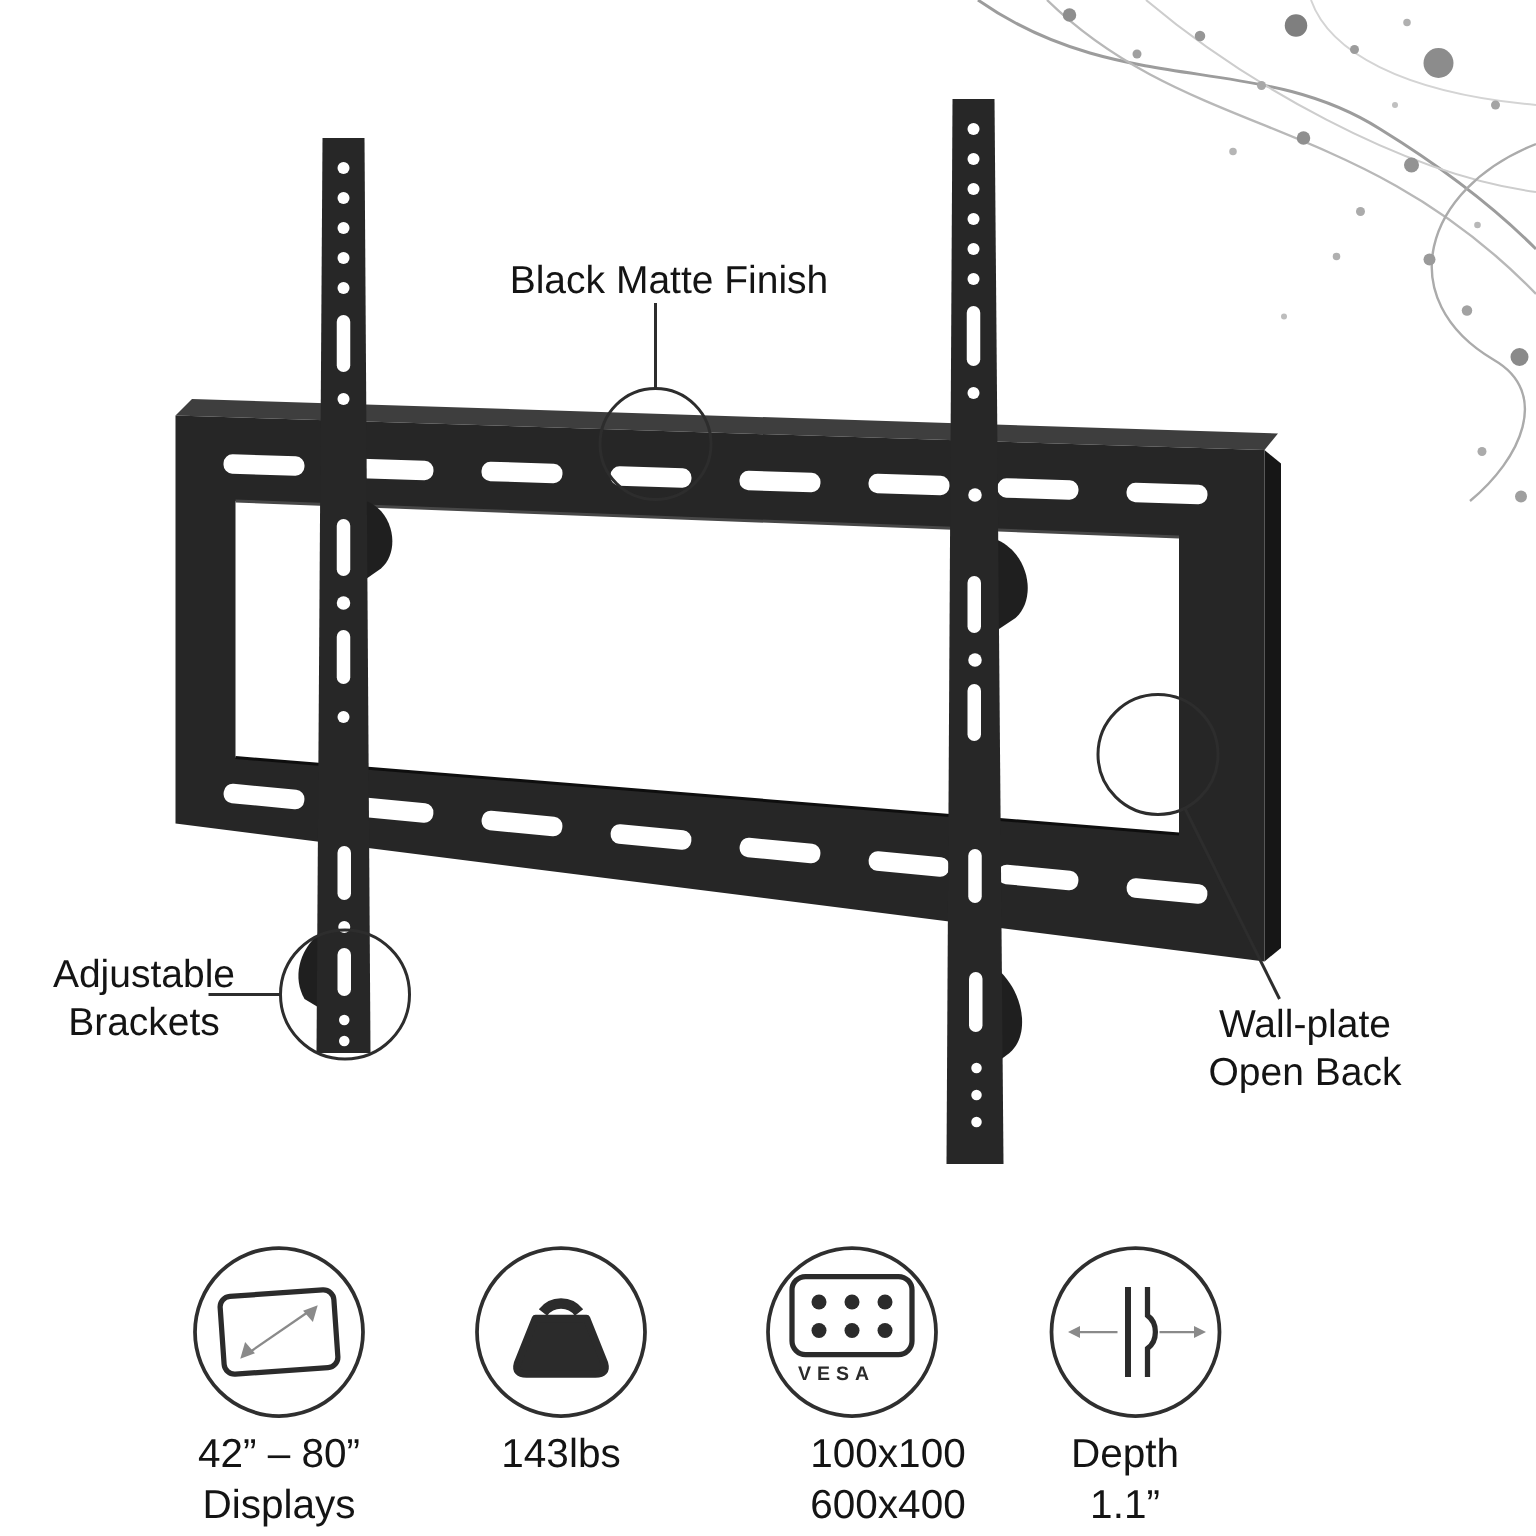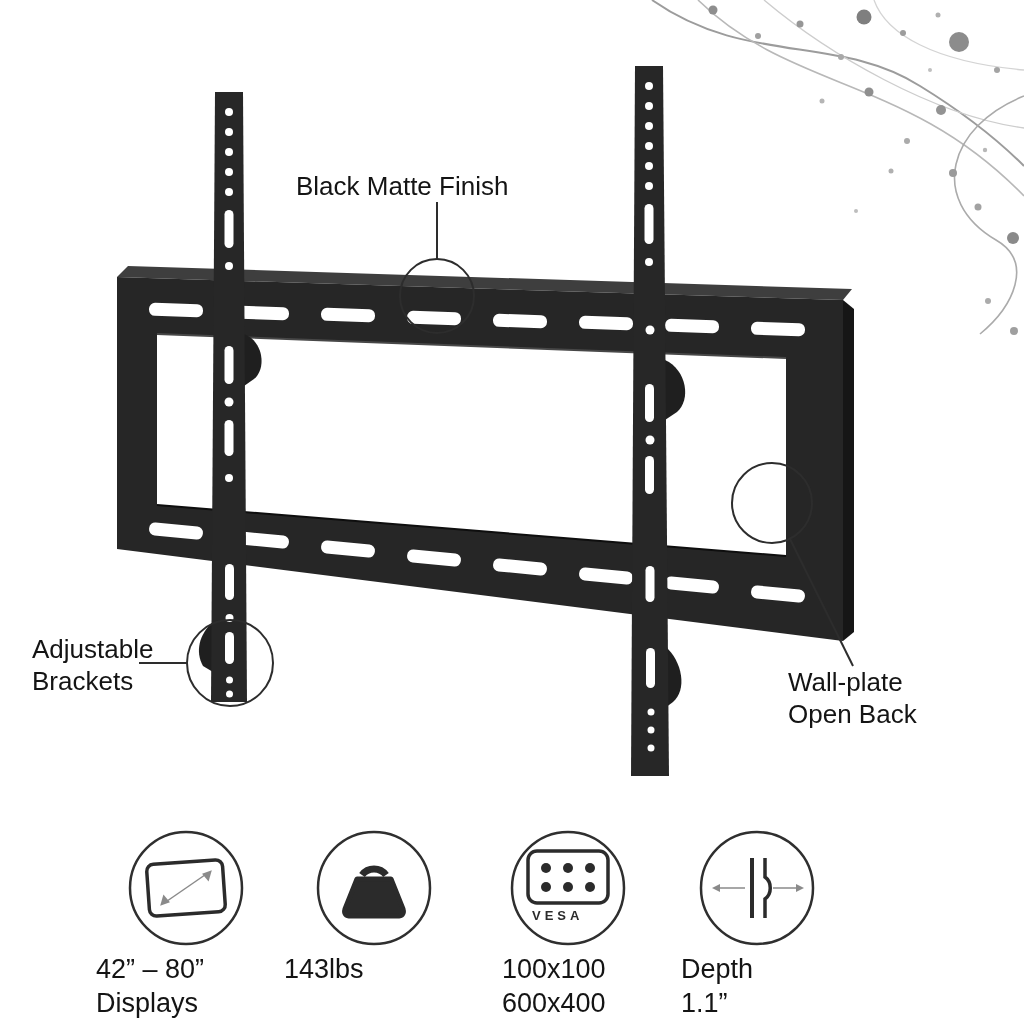--- a/index.html
+++ b/index.html
@@ -11,29 +11,30 @@
     height: 1024px;
     background: #ffffff;
     overflow: hidden;
   }
   svg.art { position: absolute; left: 0; top: 0; width: 1024px; height: 1024px; }
   .callout-label {
     position: absolute;
     font-size: 26px;
     line-height: 32px;
     color: #141414;
-    text-align: left;
+    text-align: center;
     white-space: nowrap;
   }
   .callout-label.block { white-space: normal; }
   .feature-label {
     position: absolute;
     font-size: 27px;
     line-height: 34px;
     color: #141414;
+    text-align: center;
   }
   .vesa-text {
     position: absolute;
     font-size: 13px;
     font-weight: 600;
     letter-spacing: 4px;
     padding-left: 4px;
     color: #2b2b2b;
   }
 </style>
@@ -228,18 +229,18 @@
 
   <div class="feature-label" style="left:284px; top:952px; width:180px;">
     <div>143lbs</div>
   </div>
 
   <div class="feature-label" style="left:502px; top:952px; width:180px;">
     <div>100x100</div>
     <div>600x400</div>
   </div>
 
-  <div class="feature-label" style="left:681px; top:952px; width:180px;">
+  <div class="feature-label" style="left:660px; top:952px; width:180px;">
     <div>Depth</div>
     <div>1.1”</div>
   </div>
 
 </div>
 
 </body></html>

